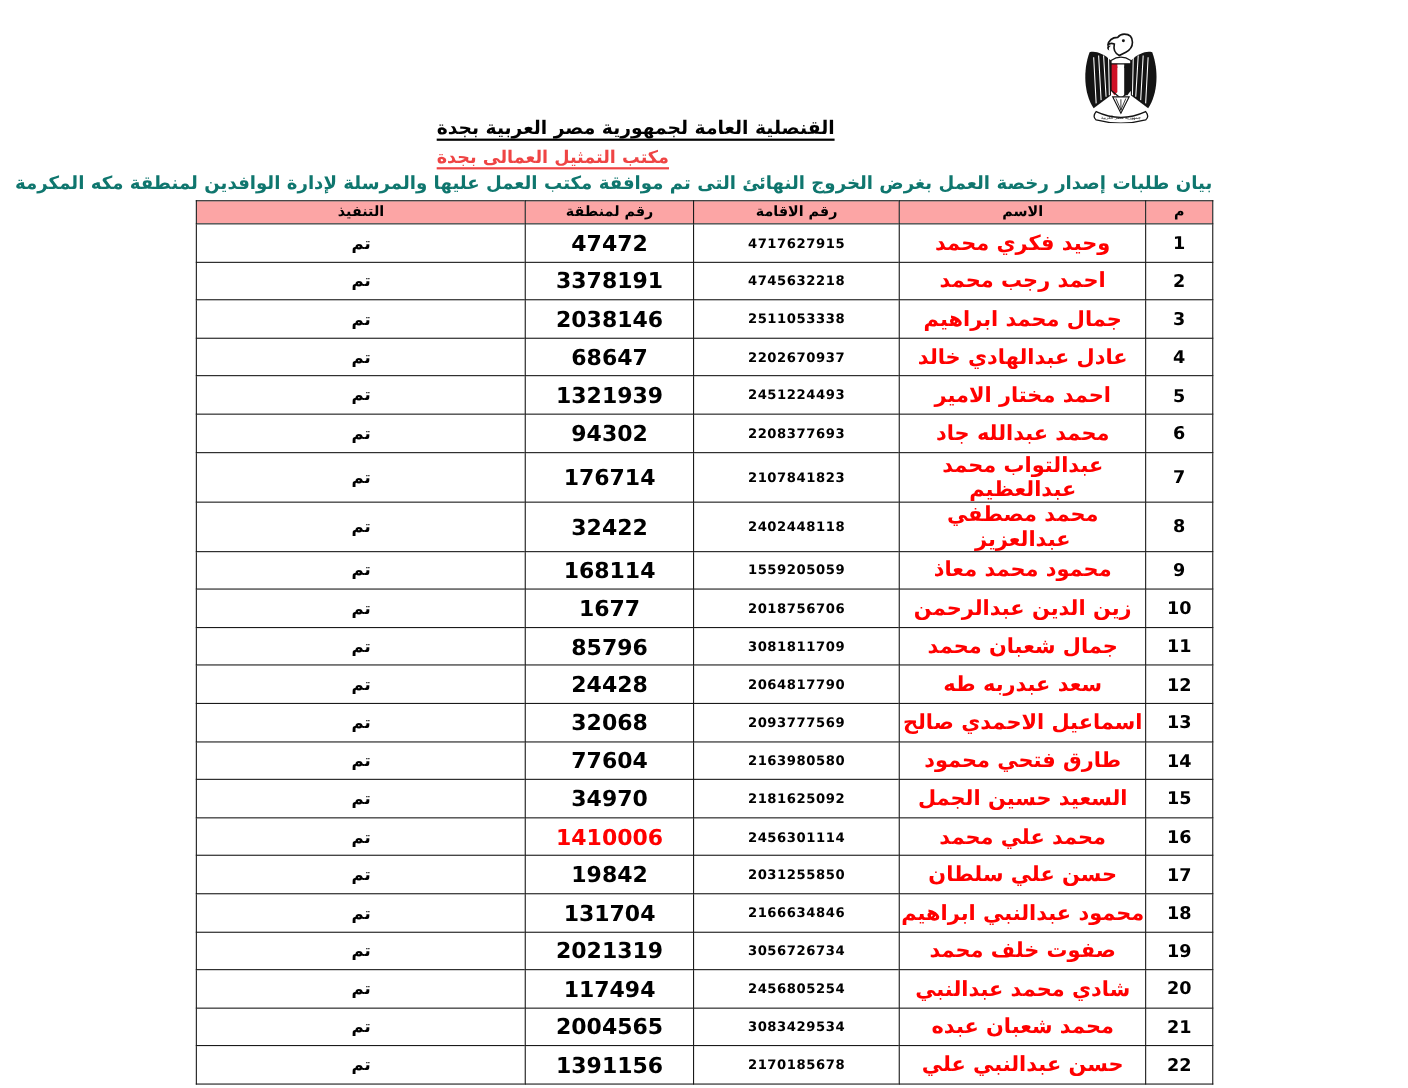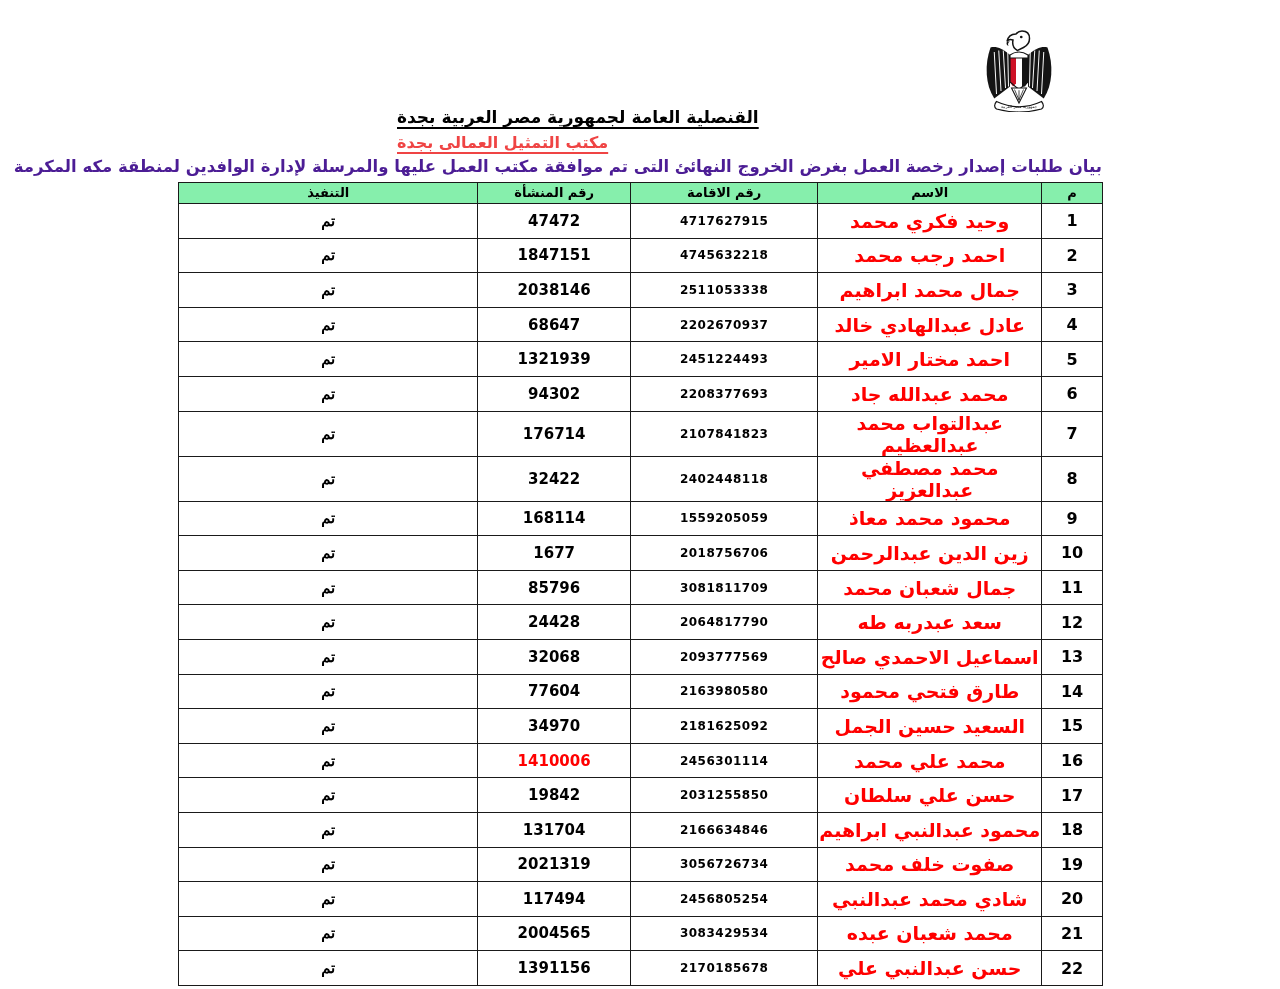--- a/index.html
+++ b/index.html
@@ -28,58 +28,58 @@
     text-align: left; direction: rtl; line-height: 26px;
     margin-left: 177px;
   }
   .org1 span, .org2 span { text-decoration: underline; text-underline-offset: 4px; text-decoration-thickness: 2px; }
   .org2 {
     font-size: 16px; font-weight: bold; color: #ef4444;
     text-align: left; direction: rtl; line-height: 25px;
     margin-left: 177px;
   }
   .doc-title {
-    font-size: 16.5px; font-weight: bold; color: #4c1d95;
+    font-size: 16.5px; font-weight: bold; color: #0f766e;
     text-align: right; direction: rtl; line-height: 24px;
     margin-left: 177px; margin-right: 178px;
     white-space: nowrap;
   }
   
   table.permits {
     border-collapse: collapse;
     table-layout: fixed;
     width: 925px;
     margin: 3px 177px 0 178px;
     direction: rtl;
   }
   table.permits th, table.permits td {
     border: 1.6px solid #1a1a1a;
     text-align: center;
     vertical-align: middle;
     font-weight: bold;
     overflow: hidden;
   }
   table.permits th {
-    background: #86efac;
+    background: #fca5a5;
     color: #000;
     font-size: 13px;
     height: 21px;
     line-height: 18px;
   }
   table.permits td { height: 34.6px; background: #ffffff; }
   col.w-idx  { width: 6.6%; }
   col.w-name { width: 24.2%; }
   col.w-res  { width: 20.3%; }
   col.w-est  { width: 16.5%; }
   col.w-exec { width: 32.4%; }
   .c-idx  { font-size: 16px; color: #000; }
   .c-name { font-size: 19px; color: #FF0000; }
   .c-res  { font-size: 12px; color: #000; letter-spacing: .5px; }
-  .c-est  { font-size: 15px; color: #000; }
-  .c-exec { font-size: 15px; color: #000; font-family: Liberation Serif, serif; }
+  .c-est  { font-size: 20px; color: #000; }
+  .c-exec { font-size: 15px; color: #000; }
   td.hl-red { color: #FF0000; }
 </style>
 </head>
 <body>
 
 <div class="page">
 
   <div class="emblem">
     <svg viewBox="0 0 120 112">
 
@@ -120,37 +120,37 @@
         <col class="w-name">
         <col class="w-res">
         <col class="w-est">
         <col class="w-exec">
     </colgroup>
     <thead>
       <tr>
         <th>م</th>
         <th>الاسم</th>
         <th>رقم الاقامة</th>
-        <th>رقم المنشأة</th>
+        <th>رقم لمنطقة</th>
         <th>التنفيذ</th>
       </tr>
     </thead>
     <tbody id="rows-body">
         <tr>
     <td class="c-idx">1</td>
     <td class="c-name">وحيد فكري محمد</td>
     <td class="c-res">4717627915</td>
     <td class="c-est">47472</td>
     <td class="c-exec">تم</td>
   </tr>
         <tr>
     <td class="c-idx">2</td>
     <td class="c-name">احمد رجب محمد</td>
     <td class="c-res">4745632218</td>
-    <td class="c-est">1847151</td>
+    <td class="c-est">3378191</td>
     <td class="c-exec">تم</td>
   </tr>
         <tr>
     <td class="c-idx">3</td>
     <td class="c-name">جمال محمد ابراهيم</td>
     <td class="c-res">2511053338</td>
     <td class="c-est">2038146</td>
     <td class="c-exec">تم</td>
   </tr>
         <tr>

